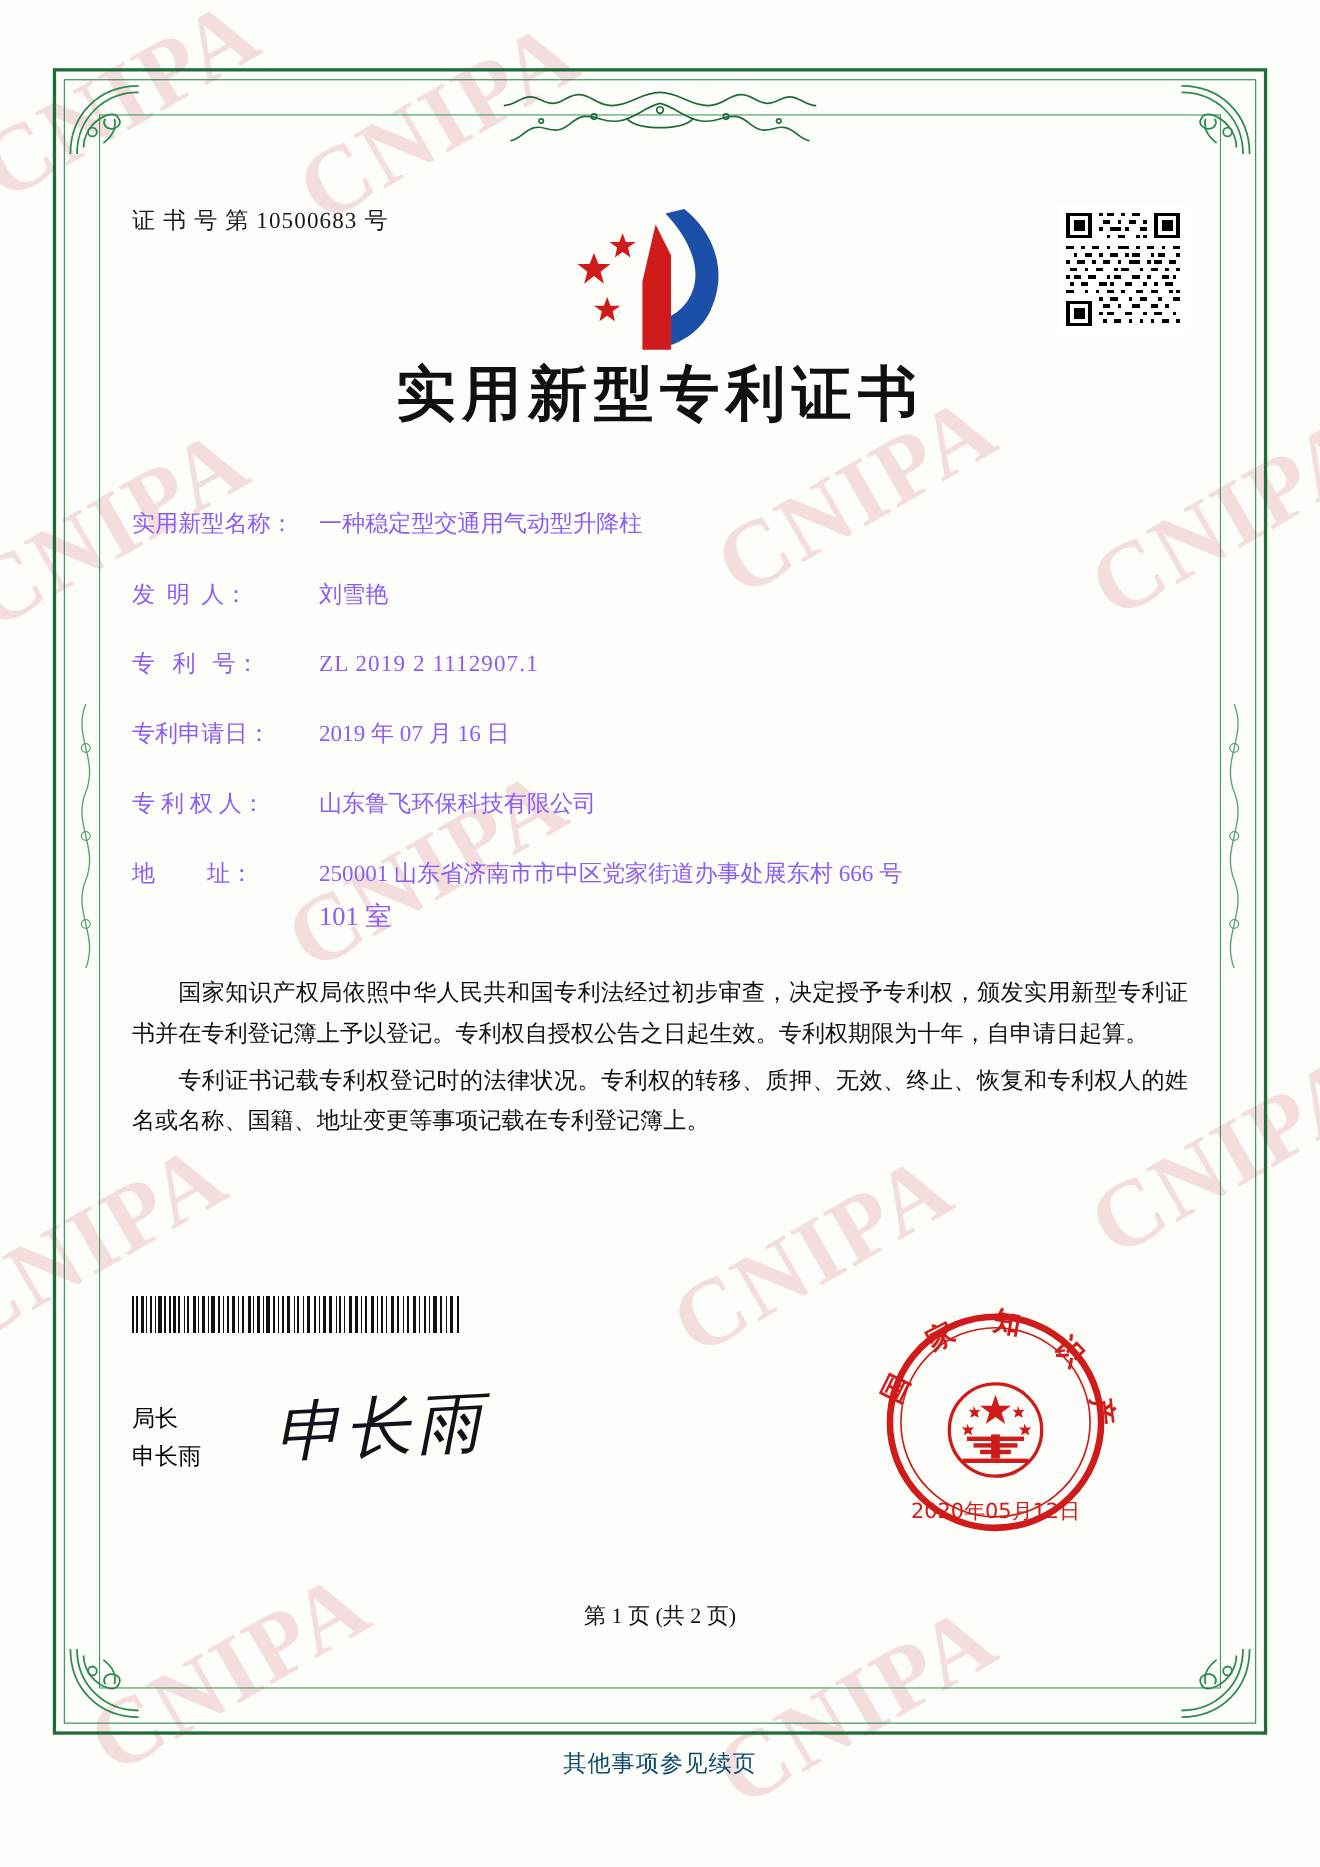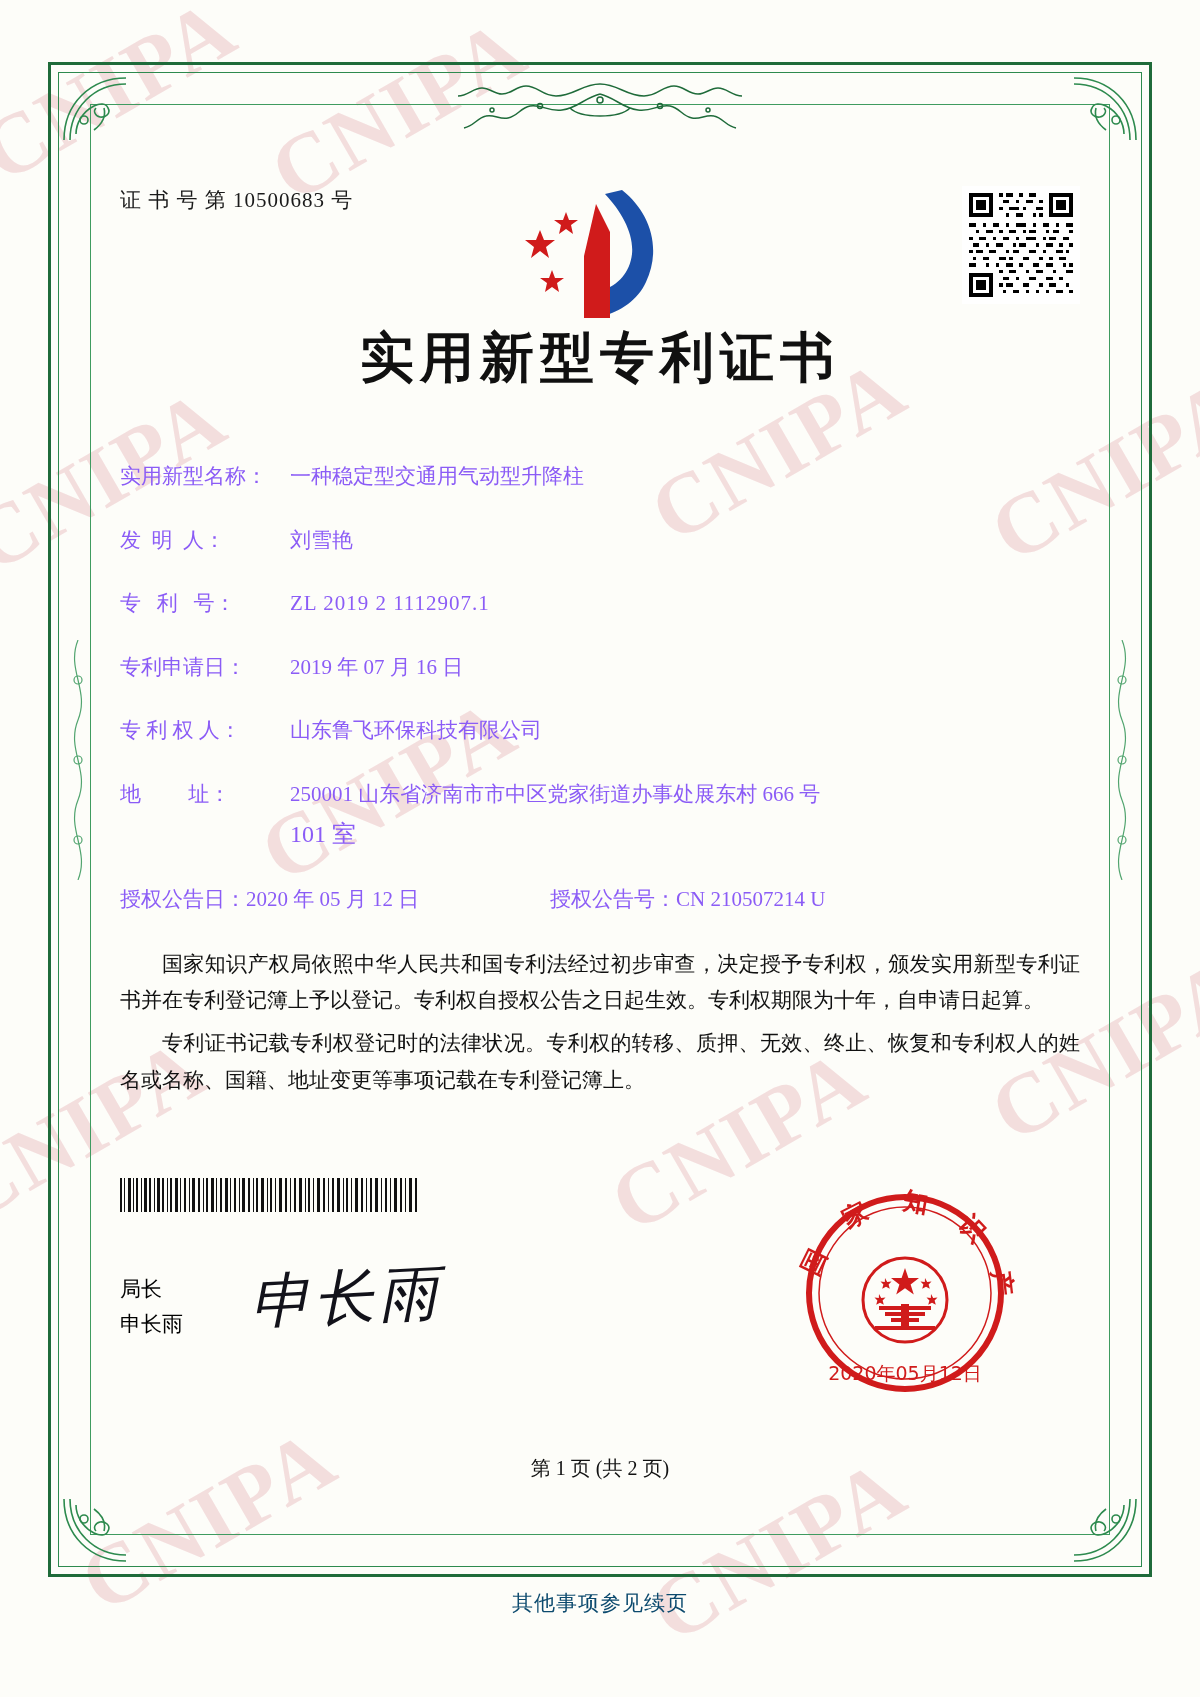--- a/index.html
+++ b/index.html
@@ -500,30 +500,20 @@
         <div class="f-label">专 利 权 人：</div>
         <div class="f-value">山东鲁飞环保科技有限公司</div>
       </div>
 
       <div class="field-row">
         <div class="f-label">地         址：</div>
         <div class="f-value">250001  山东省济南市市中区党家街道办事处展东村 666 号</div>
       </div>
       <div class="addr-cont">101 室</div>
 
-      <div class="two-col">
-        <div class="left">
-          <span class="f-label2">授权公告日：</span>
-          <span>2020 年 05 月 12 日</span>
-        </div>
-        <div class="right">
-          <span class="f-label2">授权公告号：</span>
-          <span>CN 210507214 U</span>
-        </div>
-      </div>
     </div>
 
     <div class="paragraphs">
       <p>国家知识产权局依照中华人民共和国专利法经过初步审查，决定授予专利权，颁发实用新型专利证书并在专利登记簿上予以登记。专利权自授权公告之日起生效。专利权期限为十年，自申请日起算。</p>
       <p>专利证书记载专利权登记时的法律状况。专利权的转移、质押、无效、终止、恢复和专利权人的姓名或名称、国籍、地址变更等事项记载在专利登记簿上。</p>
     </div>
   </div>
 
   <svg class="barcode" viewBox="0 0 300 34" shape-rendering="crispEdges">
     <rect width="300" height="34" fill="#fdfdf9"></rect>

